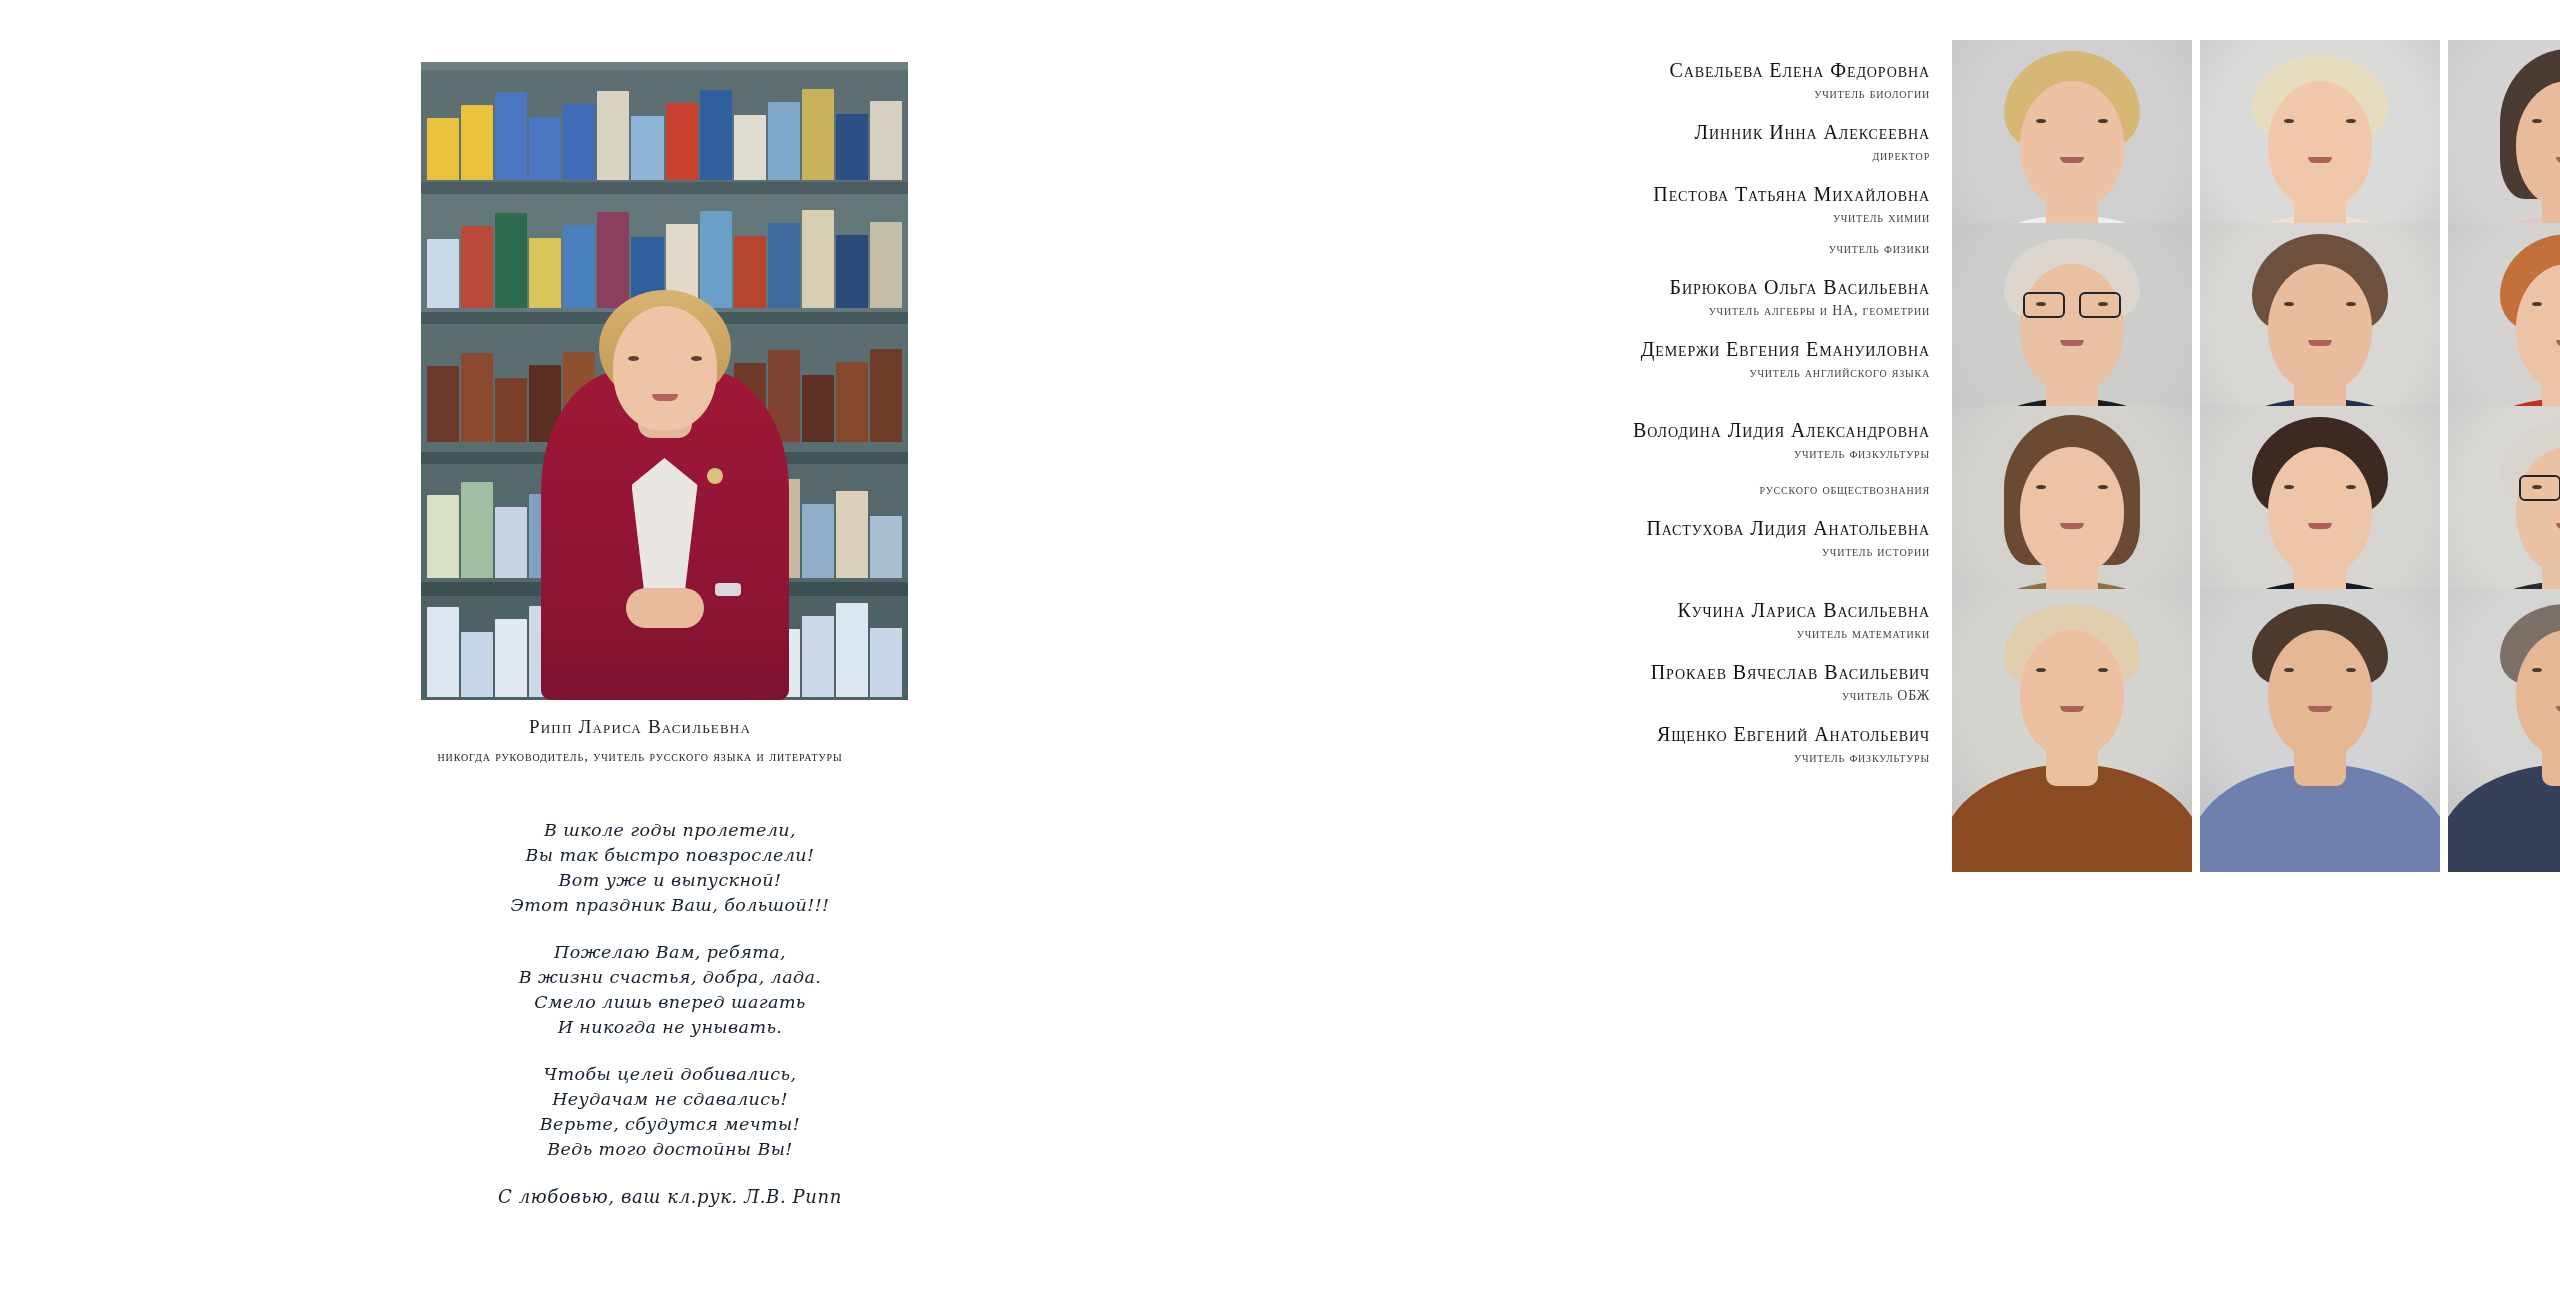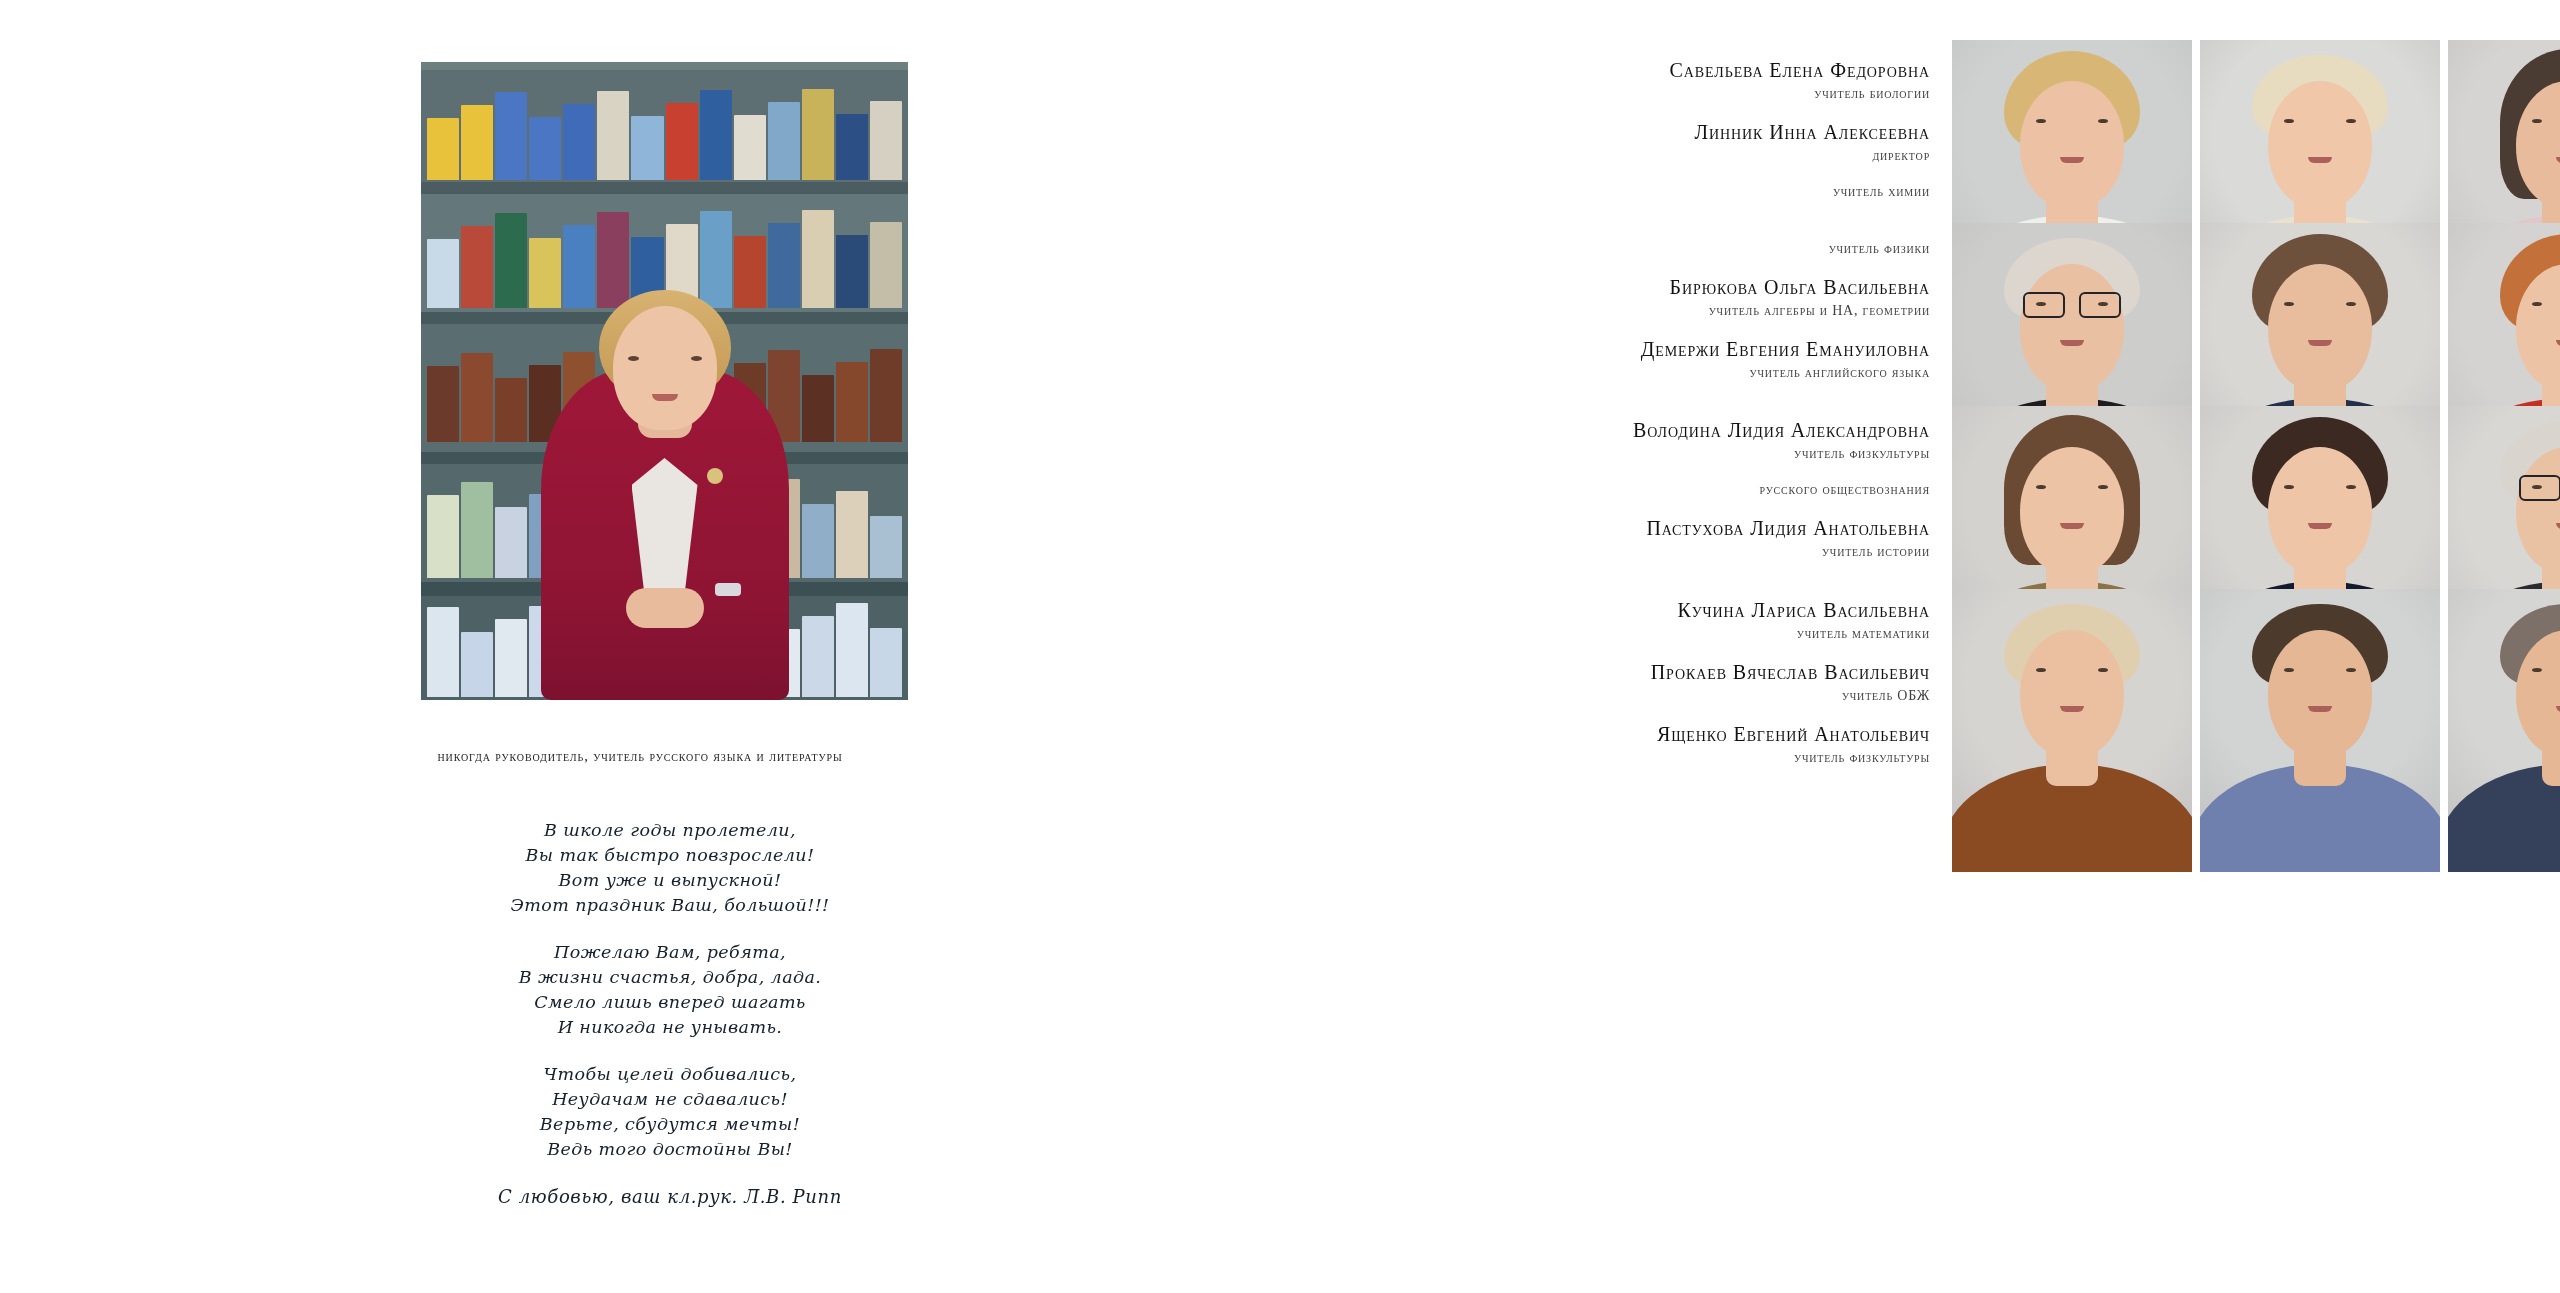--- a/index.html
+++ b/index.html
@@ -447,20 +447,21 @@
         <div class="fig-eye l"></div>
         <div class="fig-eye r"></div>
         <div class="fig-mouth"></div>
         <div class="fig-hands"></div>
         <div class="fig-watch"></div>
         <div class="fig-brooch"></div>
       </div>
     </div>
   </div>
 
+  <div class="caption-name">Рипп Лариса Васильевна</div>
   <div class="caption-role">никогда руководитель, учитель русского языка и литературы</div>
 
   <div class="poem" id="poem-container">
       <div class="stanza">
         <div>В школе годы пролетели,</div>
         <div>Вы так быстро повзрослели!</div>
         <div>Вот уже и выпускной!</div>
         <div>Этот праздник Ваш, большой!!!</div>
       </div>
       <div class="stanza">
@@ -483,20 +484,21 @@
     <div class="names-col" style="top: 58px;">
       <div class="teacher-entry">
         <div class="t-name">Савельева Елена Федоровна</div>
         <div class="t-role">учитель биологии</div>
       </div>
       <div class="teacher-entry">
         <div class="t-name">Линник Инна Алексеевна</div>
         <div class="t-role">директор</div>
       </div>
       <div class="teacher-entry">
+        <div class="t-name">Пестова Татьяна Михайловна</div>
         <div class="t-role">учитель химии</div>
       </div>
     </div>
     <div class="photo-row" style="top: 40px;">
       <div class="photo">
         <div class="ph-bg" style="background: radial-gradient(circle at 50% 34%, rgb(207, 209, 208) 0%, rgb(207, 209, 208) 48%, rgba(0, 0, 0, 0.12) 100%);"></div>
         <div class="ph-shoulders" style="background: rgb(241, 239, 236);"></div>
         <div class="ph-neck" style="background: rgb(237, 194, 164);"></div>
         <div class="ph-hair" style="background: rgb(216, 182, 118);"></div>
         <div class="ph-head" style="background: rgb(237, 194, 164);"></div>

